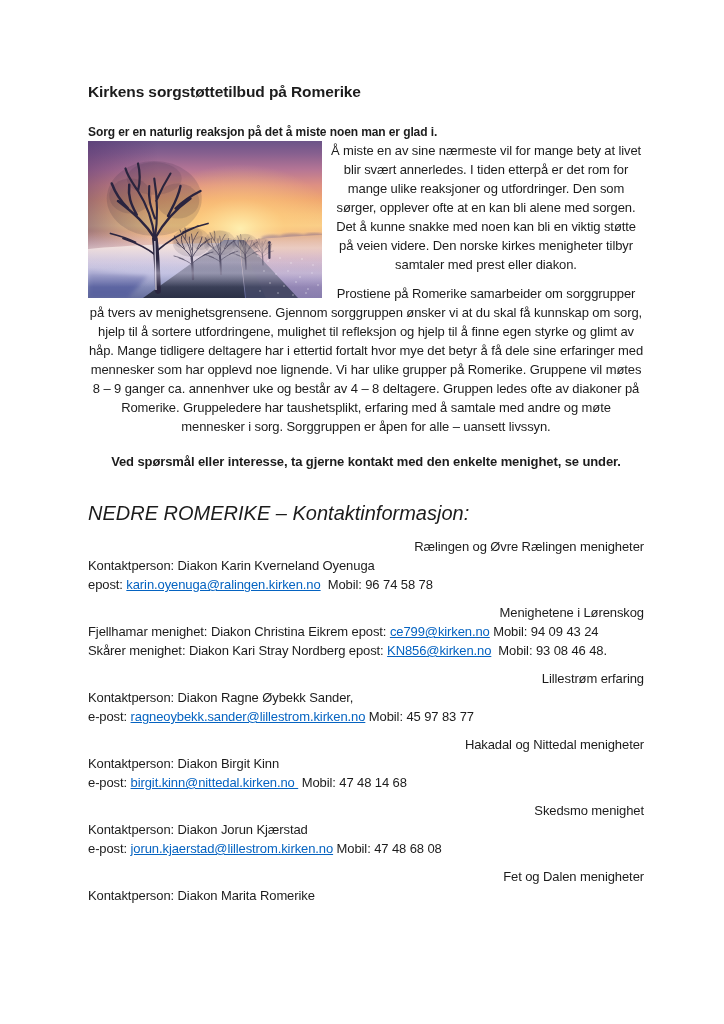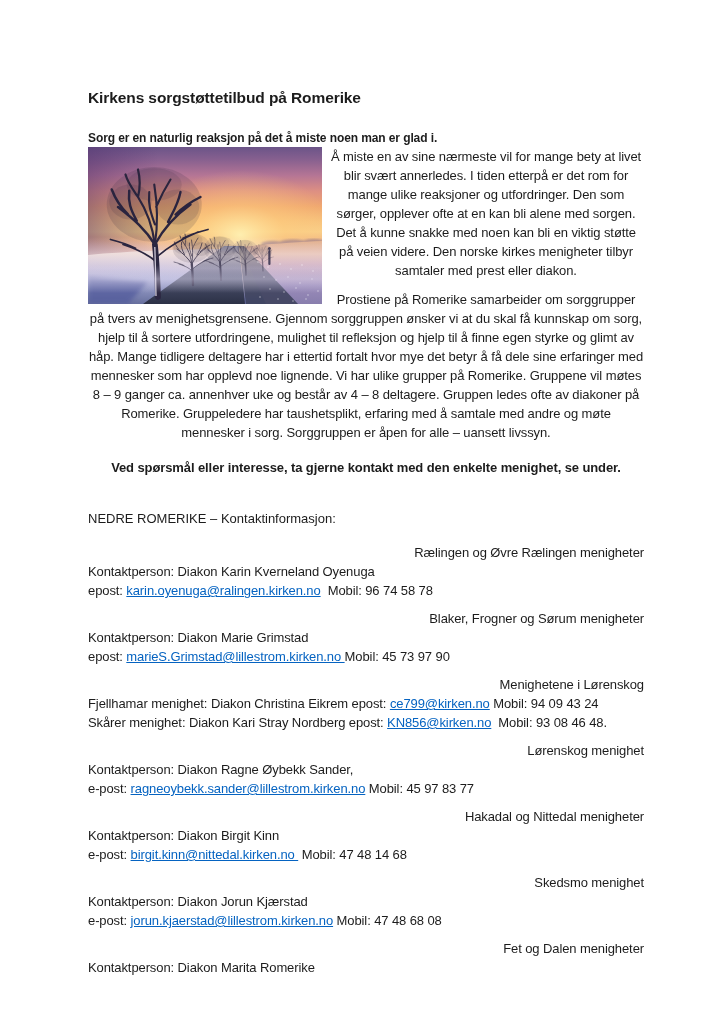--- a/index.html
+++ b/index.html
@@ -5,40 +5,40 @@
   html,body{margin:0;padding:0;background:#e9e9e9;}
   .doc{
     position:relative;
     width:724px;height:1024px;
     background:#ffffff;
     overflow:hidden;
     font-family:"Liberation Sans", sans-serif;
     color:var(--text, #1c1c1c);
   }
   .content{
-    position:absolute;left:88px;top:88px;width:556px;
+    position:absolute;left:88px;top:82px;width:556px;
     font-size:13px;line-height:19px;letter-spacing:-0.1px;
   }
   .title{
     font-size:15.5px;font-weight:700;line-height:19px;
     margin:0 0 23px 0;
   }
   .lead{
     font-size:12px;font-weight:700;line-height:17px;margin:0;
   }
   .photo{
     float:left;width:234px;height:157px;margin:0 6px 2px 0;
     display:block;
   }
   .para{margin:0;text-align:center;}
   .para2{margin-top:10px;}
   .cta{margin:16px;font-weight:700;}
   .section-heading{
-    font-size:13px;font-weight:400;line-height:22px;
-    margin:15px 0 13px 0;letter-spacing:0;
+    font-size:20px;font-weight:400;line-height:22px;
+    margin:15px 0 13px 0;letter-spacing:0;font-style:italic;
   }
   .contact-section{margin:0 0 9px 0;}
   .contact-heading{text-align:right;}
   .contact-line{white-space:pre-wrap;}
   a.email-link{
     color:var(--link-blue, #0563c1);
     text-decoration:underline;
     cursor:pointer;
   }
   .clearfix::after{content:"";display:block;clear:both;}
@@ -196,31 +196,26 @@
 
     <p class="section-heading">NEDRE ROMERIKE – Kontaktinformasjon:</p>
 
     <div>
         <div class="contact-section">
           <div class="contact-heading">Rælingen og Øvre Rælingen menigheter</div>
           <div class="contact-line"><span>Kontaktperson: Diakon Karin Kverneland Oyenuga</span></div>
           <div class="contact-line"><span>epost: </span><a class="email-link" href="#">karin.oyenuga@ralingen.kirken.no</a><span>  Mobil: 96 74 58 78</span></div>
         </div>
         <div class="contact-section">
-          <div class="contact-heading">Blaker, Frogner og Sørum menigheter</div>
-          <div class="contact-line"><span>Kontaktperson: Diakon Marie Grimstad</span></div>
-          <div class="contact-line"><span>epost: </span><a class="email-link" href="#">marieS.Grimstad@lillestrom.kirken.no </a><span>Mobil: 45 73 97 90</span></div>
-        </div>
-        <div class="contact-section">
           <div class="contact-heading">Menighetene i Lørenskog</div>
           <div class="contact-line"><span>Fjellhamar menighet: Diakon Christina Eikrem epost: </span><a class="email-link" href="#">ce799@kirken.no</a><span> Mobil: 94 09 43 24</span></div>
           <div class="contact-line"><span>Skårer menighet: Diakon Kari Stray Nordberg epost: </span><a class="email-link" href="#">KN856@kirken.no</a><span>  Mobil: 93 08 46 48.</span></div>
         </div>
         <div class="contact-section">
-          <div class="contact-heading">Lørenskog menighet</div>
+          <div class="contact-heading">Lillestrøm erfaring</div>
           <div class="contact-line"><span>Kontaktperson: Diakon Ragne Øybekk Sander,</span></div>
           <div class="contact-line"><span>e-post: </span><a class="email-link" href="#">ragneoybekk.sander@lillestrom.kirken.no</a><span> Mobil: 45 97 83 77</span></div>
         </div>
         <div class="contact-section">
           <div class="contact-heading">Hakadal og Nittedal menigheter</div>
           <div class="contact-line"><span>Kontaktperson: Diakon Birgit Kinn</span></div>
           <div class="contact-line"><span>e-post: </span><a class="email-link" href="#">birgit.kinn@nittedal.kirken.no </a><span> Mobil: 47 48 14 68</span></div>
         </div>
         <div class="contact-section">
           <div class="contact-heading">Skedsmo menighet</div>

